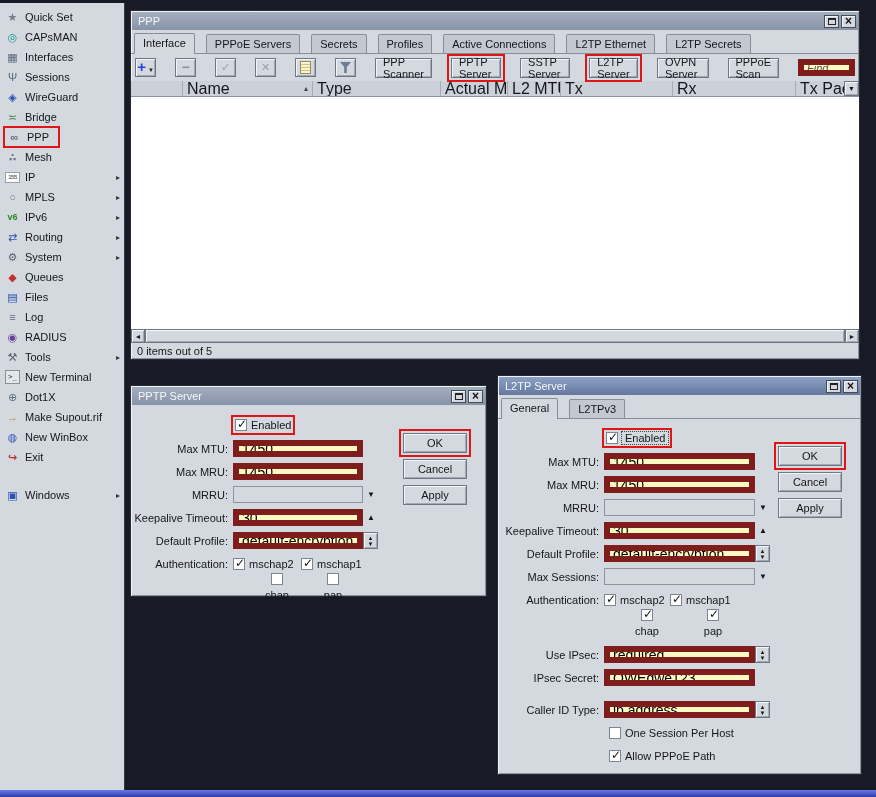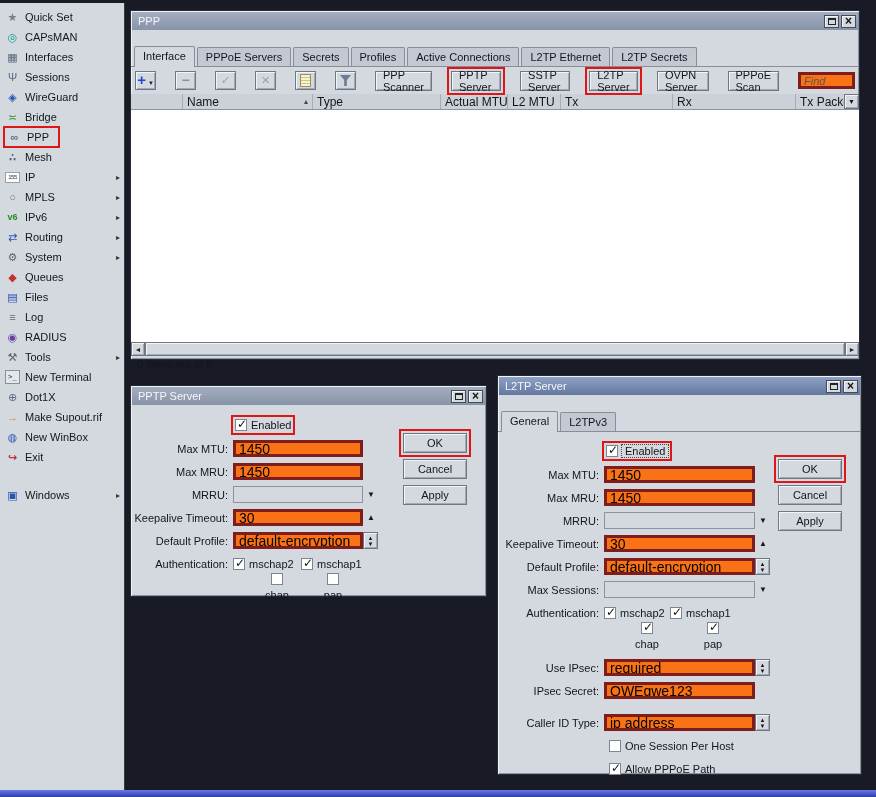--- a/index.html
+++ b/index.html
@@ -7,21 +7,21 @@
   body {
     width:876px; height:797px; position:relative; overflow:hidden;
     background:#181a26;
     font-family:"Liberation Sans","DejaVu Sans",sans-serif;
     font-size:11px; color:#14161c;
   }
 
   
   .raised { background:#d4d8df; border:1px solid #6f7684;
             box-shadow: inset 1px 1px 0 #f2f5f8, inset -1px -1px 0 #a2a9b4; }
-  .sunken { background:#f97316; border:3px solid #7f1d1d; }
+  .sunken { background:#fef9c3; border:6px solid #7f1d1d; }
   .hl-red { outline:2px solid #e01616; outline-offset:2px; }
 
   
   .sidebar { position:absolute; left:0; top:3px; width:125px; height:788px;
              background:#d4d8df; border-right:1px solid #343945; padding-top:4px; }
   .side-item { height:20px; display:flex; align-items:center; padding:0 4px 0 5px;
                gap:5px; white-space:nowrap; cursor:default; }
   .side-item .arrow { margin-left:auto; font-size:8px; color:#333; }
   .side-item.mt { margin-top:18px; }
   .icon { flex:0 0 15px; width:15px; height:14px; display:inline-flex;
@@ -64,22 +64,22 @@
               padding:0 2px 0 6px; color:#f4f6fa;
               background:linear-gradient(#a3aebf,#8793a7); }
   .win.active .titlebar { background:linear-gradient(#8da1c6,#64779e); }
   .titlebar .title { flex:1; }
   .tb-btn { width:15px; height:13px; margin-left:2px; background:#d4d8df;
             border:1px solid #454b57; box-shadow: inset 1px 1px 0 #f0f3f7;
             display:inline-flex; align-items:center; justify-content:center; color:#111; }
   .restore-ic { width:8px; height:7px; border:1px solid #222; border-top-width:2px; }
   .close-ic::before { content:"×"; font-weight:bold; font-size:12px; line-height:0; }
 
-  .tabs { display:flex; gap:2px; padding:4px 3px 0 3px;
-          border-bottom:1px solid #868e9c; height:36px; align-items:flex-end; }
+  .tabs { display:flex; gap:11px; padding:4px 3px 0 3px;
+          border-bottom:1px solid #868e9c; height:23px; align-items:flex-end; }
   .tab { padding:3px 8px 3px; background:#c3c8d1; border:1px solid #868e9c;
          border-bottom:none; border-radius:2px 2px 0 0; position:relative; }
   .tab.active { background:#d4d8df; padding-bottom:5px; margin-bottom:-1px; z-index:2; }
 
   
   #ppp-win { left:130px; top:10px; width:730px; height:350px; }
   .toolbar { display:flex; align-items:center; gap:19px; padding:3px 4px; height:27px; }
   .tool-ic { height:19px; min-width:21px; display:inline-flex; align-items:center;
              justify-content:center; gap:2px; }
   .add-plus::before{content:"+";color:#2742d8;font-weight:bold;font-size:15px;line-height:0;}
@@ -90,21 +90,21 @@
   .comment-ic { width:11px; height:13px; border:1px solid #9a905a;
     background:repeating-linear-gradient(#f8f3cf 0 2px, #cfc488 2px 3px); }
   .funnel-ic { width:11px; height:11px; background:#6c7c96;
     clip-path:polygon(0 0,100% 0,62% 45%,62% 100%,38% 100%,38% 45%); }
   .pbtn { height:20px; padding:0 7px; display:inline-flex; align-items:center;
           justify-content:center; }
   .find { width:57px; height:17px; margin-left:auto; padding:0 3px; font-size:11px; }
   .find::placeholder { font-style:italic; color:#555; }
 
   .ghead { display:flex; height:16px; background:#ccd0d8;
-           border-bottom:1px solid #8b93a1; font-size:12px; }
+           border-bottom:1px solid #8b93a1; font-size:16px; }
   .gcol { padding:1px 4px; border-right:1px solid #a7adb7; display:flex;
           align-items:center; overflow:hidden; white-space:nowrap; }
   .w52{width:52px;} .w130{width:130px;} .w128{width:128px;} .w67{width:67px;}
   .w53{width:53px;} .w112{width:112px;} .w123{width:123px;} .wflex{flex:1;border-right:none;}
   .sort-ic { margin-left:auto; font-size:8px; color:#445; }
   .sort-ic::before{content:"▴";}
   .gdd { width:15px; display:flex; align-items:center; justify-content:center; }
   .gdd::before{content:"▼";font-size:7px;}
   .gbody { height:232px; background:#fff; }
   .hscroll { height:14px; display:flex; background:#c4c9d1; }

